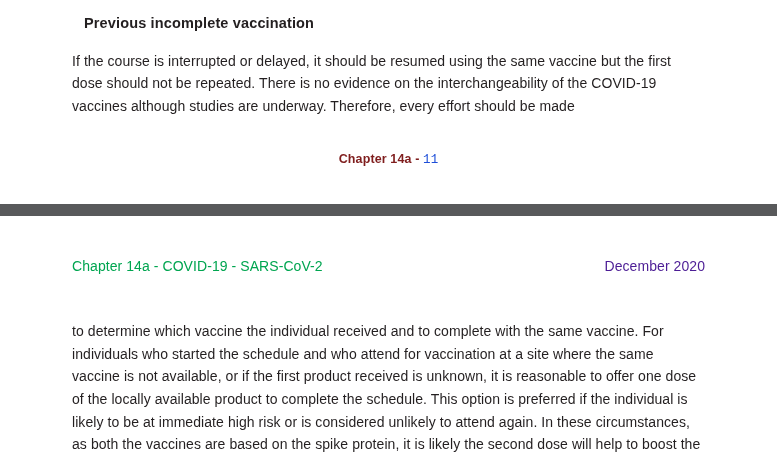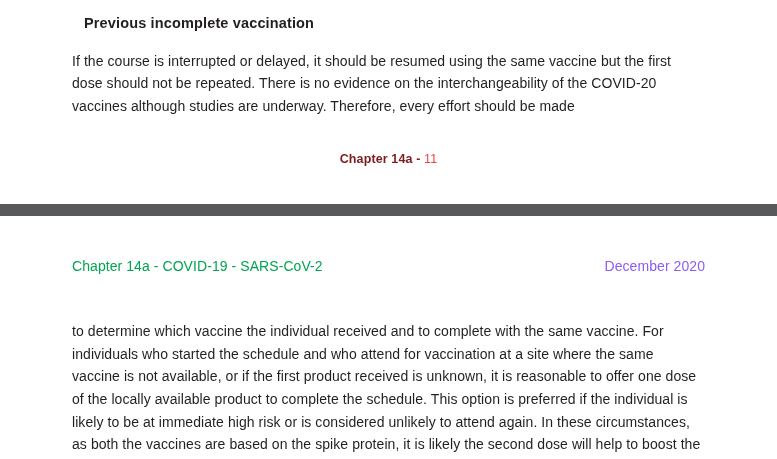--- a/index.html
+++ b/index.html
@@ -51,21 +51,22 @@
     text-align: center;
     font-size: 12.5px;
     margin-top: 34px;
     letter-spacing: 0.01em;
   }
   .page-footer .chapter-label {
     color: #7f1d1d;
     font-weight: bold;
   }
   .page-footer .page-number {
-    color: #ef4444;
+    color: #1d4ed8;
+    font-family: Liberation Mono, monospace;
   }
 
   
   .page-gap {
     height: 14px;
     background: #ffffff;
   }
   .page-divider {
     height: 12px;
     background: #58595b;
@@ -87,34 +88,34 @@
     justify-content: space-between;
     align-items: baseline;
     padding-top: 28px;
     font-size: 14px;
   }
   .running-head .chapter-ref {
     color: #00a550;
     letter-spacing: 0.005em;
   }
   .running-head .doc-date {
-    color: #8b5cf6;
+    color: #4c1d95;
     letter-spacing: 0.005em;
   }
 
   .page-bottom .body-text {
     padding-top: 46px;
   }
 </style>
 </head>
 <body>
 
 <div class="page page-top">
   <h2 class="section-heading">Previous incomplete vaccination</h2>
-  <p class="body-text">If the course is interrupted or delayed, it should be resumed using the same vaccine but the first dose should not be repeated. There is no evidence on the interchangeability of the COVID-20 vaccines although studies are underway. Therefore, every effort should be made</p>
+  <p class="body-text">If the course is interrupted or delayed, it should be resumed using the same vaccine but the first dose should not be repeated. There is no evidence on the interchangeability of the COVID-19 vaccines although studies are underway. Therefore, every effort should be made</p>
   <div class="page-footer">
     <span class="chapter-label">Chapter 14a -</span><span>&nbsp;</span><span class="page-number">11</span>
   </div>
 </div>
 
 <div class="page-gap"></div>
 <div class="page-divider"></div>
 <div class="page-gap-lower"></div>
 
 <div class="page page-bottom">

